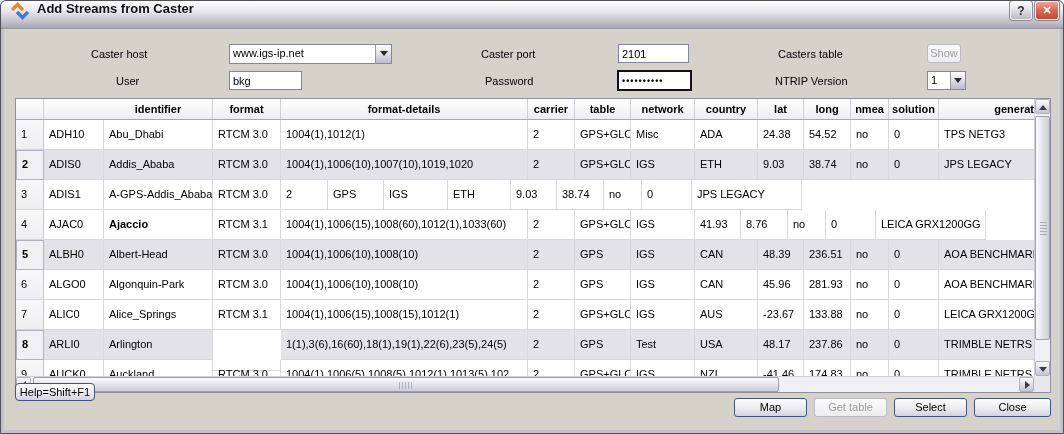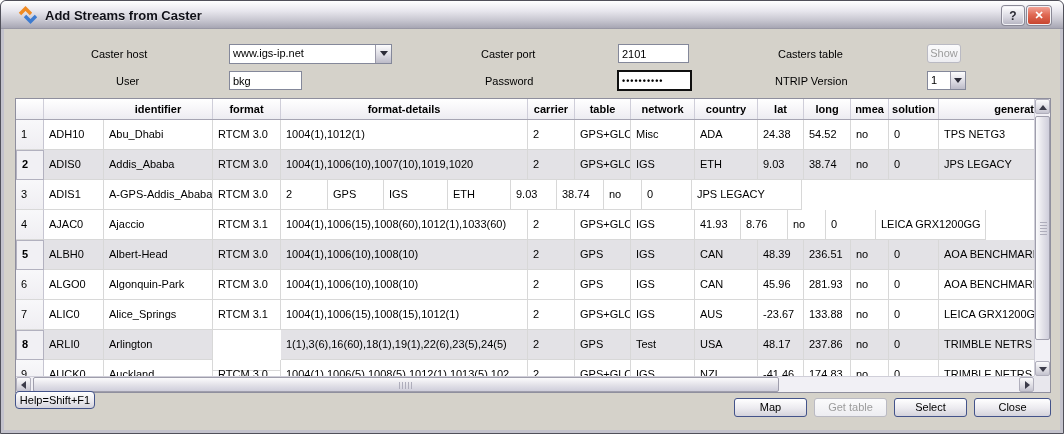--- a/index.html
+++ b/index.html
@@ -2,21 +2,21 @@
 <html><head>
 <meta charset="utf-8">
 <style>
   * { margin:0; padding:0; box-sizing:border-box; }
   html,body { width:1064px; height:434px; font-family:"Liberation Sans", sans-serif; }
   .window { position:relative; width:1064px; height:434px; background:#c3c2cc;
             border:1px solid #50505a; border-radius:6px 6px 0 0; overflow:hidden; }
   
   .titlebar { position:absolute; left:0; top:0; right:0; height:28px;
     background:linear-gradient(#ffffff, #e8e7ee 35%, #c6c5cf 70%, #a9a8b5 95%, #8f8e9c);
-    border-radius:5px 5px 0 0; display:flex; align-items:center; padding:0 12px; }
+    border-radius:5px 5px 0 0; display:flex; align-items:flex-start; padding:0 4px; }
   .app-icon { width:22px; height:20px; margin:0 6px 0 4px; display:inline-block; }
   .title { font-size:13px; font-weight:bold; color:#101018; flex:1;
            text-shadow:0 1px 0 rgba(255,255,255,.5); }
   .tb-btn { width:22px; height:19px; margin-left:3px; border-radius:3px; text-align:center;
             line-height:18px; font-size:12px; font-weight:bold; cursor:default;
             border:1px solid #f2f2f6; box-shadow:0 0 0 1px #8a8996; }
   .tb-help { background:linear-gradient(#fdfdfe,#d8d7e0 60%,#b9b8c4); color:#2a2a33; }
   .tb-close { width:24px; background:linear-gradient(#f2a396,#e06a55 45%,#c8452f); color:#fff;
               font-size:11px; line-height:17px; }
   
@@ -185,21 +185,21 @@
               <div class="tcell" style="width: 63px;">ETH</div>
               <div class="tcell" style="width: 46px;">9.03</div>
               <div class="tcell" style="width: 47px;">38.74</div>
               <div class="tcell" style="width: 38px;">no</div>
               <div class="tcell" style="width: 50px;">0</div>
               <div class="tcell" style="width: 110px;">JPS LEGACY</div>
             </div>
             <div class="trow">
               <div class="vhead">4</div>
               <div class="tcell" style="width: 60px;">AJAC0</div>
-              <div class="tcell" style="width: 109px;">Ajaccio</div>
+              <div class="tcell" style="width: 109px; font-weight: bold;">Ajaccio</div>
               <div class="tcell" style="width: 68px;">RTCM 3.1</div>
               <div class="tcell" style="width: 247px;">1004(1),1006(15),1008(60),1012(1),1033(60)</div>
               <div class="tcell" style="width: 47px;">2</div>
               <div class="tcell" style="width: 56px;">GPS+GLO</div>
               <div class="tcell" style="width: 64px;">IGS</div>
               <div class="tcell" style="width: 46px;">41.93</div>
               <div class="tcell" style="width: 47px;">8.76</div>
               <div class="tcell" style="width: 38px;">no</div>
               <div class="tcell" style="width: 50px;">0</div>
               <div class="tcell" style="width: 110px;">LEICA GRX1200GG</div>
@@ -304,19 +304,19 @@
         <div class="hthumb" style="left:17px; width:746px;">
             <span class="grip-h"></span>
           </div>
         <span class="sbtn" style="right:0; top:0;">
             <span class="tri rightt"></span>
           </span>
       </div>
       <div class="corner-sq"></div>
     </div>
 
-    <span class="btn" style="left:11px; top:362px; width:80px; height:18px; border-radius:4px;">Help=Shift+F1</span>
+    <span class="btn" style="left:11px; top:354px; width:80px; height:18px; border-radius:4px;">Help=Shift+F1</span>
     <span class="btn" style="left:730px; top:369px; width:73px;">Map</span>
     <span class="btn disabled" style="left:810px; top:369px; width:73px;">Get table</span>
     <span class="btn" style="left:890px; top:369px; width:73px;">Select</span>
     <span class="btn" style="left:970px; top:369px; width:77px;">Close</span>
   </div>
 </div>
 
 </body></html>

